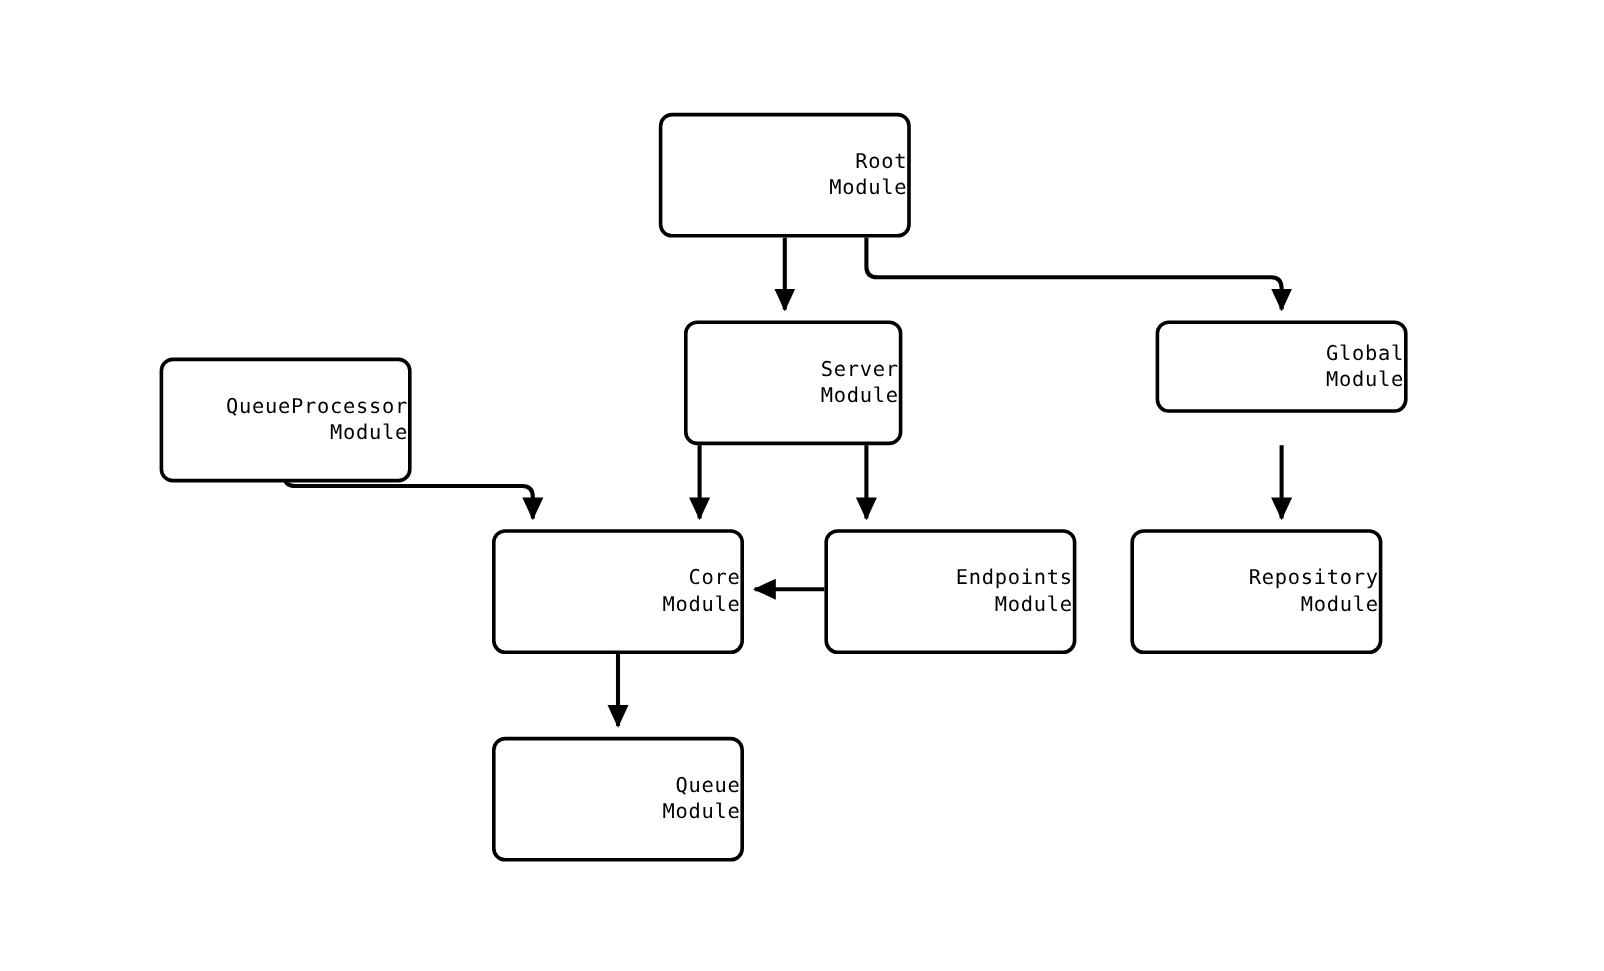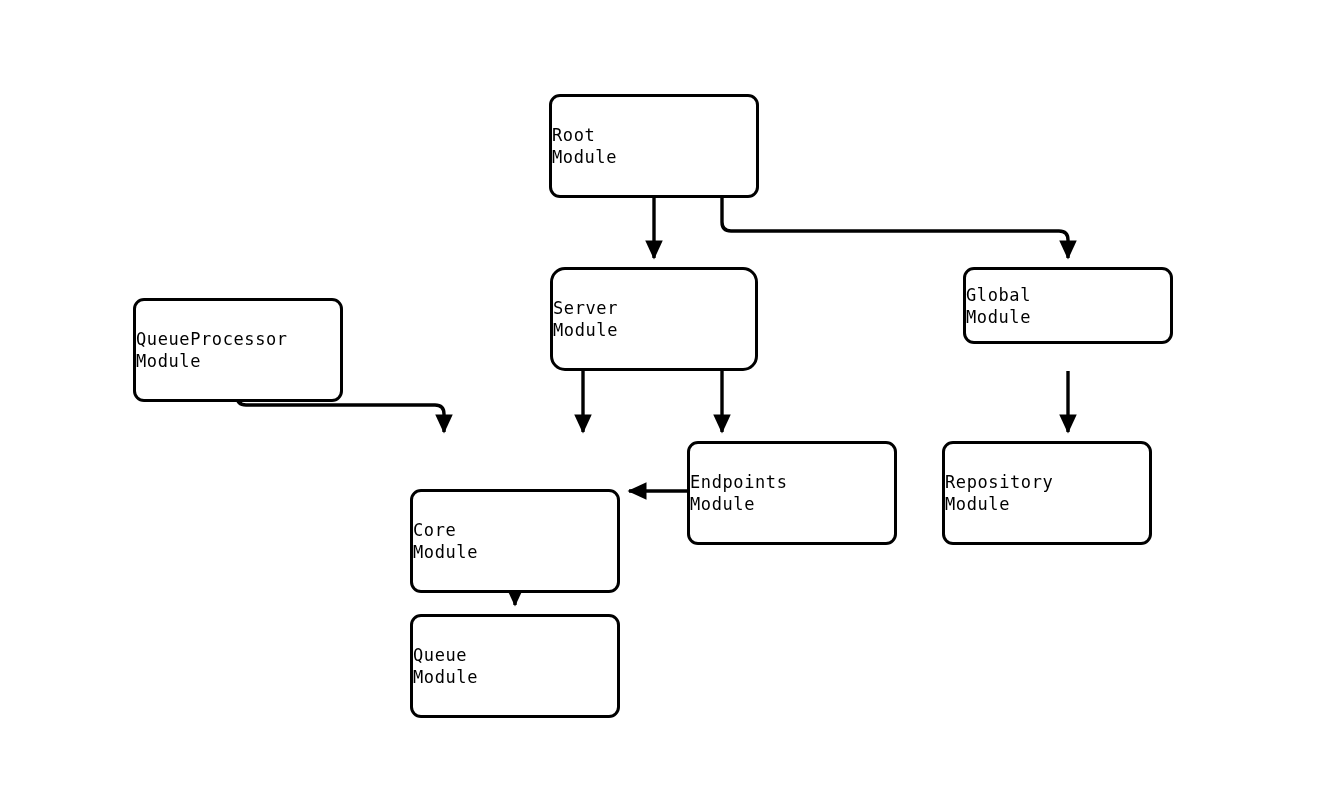--- a/index.html
+++ b/index.html
@@ -28,21 +28,21 @@
     height: 809px;
   }
   .node {
     position: absolute;
     box-sizing: border-box;
     background: #ffffff;
     border: 3px solid #000000;
     border-radius: 11px;
     display: flex;
     flex-direction: column;
-    align-items: flex-start;
+    align-items: flex-end;
     justify-content: center;
     z-index: 2;
   }
   .node-line {
     font-family: "DejaVu Sans Mono", "Liberation Mono", monospace;
     font-size: 17px;
     line-height: 22px;
     color: #000000;
     letter-spacing: 0.6px;
     white-space: pre;
@@ -74,29 +74,29 @@
 
   <div id="nodes-group">
       <div class="node" style="left: 549px; top: 94px; width: 210px; height: 104px; background: rgb(255, 255, 255); border-color: rgb(0, 0, 0);">
         <div class="node-line">Root</div>
         <div class="node-line">Module</div>
       </div>
       <div class="node" style="left: 133px; top: 267px; width: 210px; height: 104px; background: rgb(255, 255, 255); border-color: rgb(0, 0, 0); margin-top: 31px;">
         <div class="node-line">QueueProcessor</div>
         <div class="node-line">Module</div>
       </div>
-      <div class="node" style="left: 550px; top: 267px; width: 208px; height: 104px; background: rgb(255, 255, 255); border-color: rgb(0, 0, 0); border-radius: 15px;">
+      <div class="node" style="left: 570px; top: 267px; width: 182px; height: 104px; background: rgb(255, 255, 255); border-color: rgb(0, 0, 0);">
         <div class="node-line">Server</div>
         <div class="node-line">Module</div>
       </div>
       <div class="node" style="left: 963px; top: 267px; width: 210px; height: 77px; background: rgb(255, 255, 255); border-color: rgb(0, 0, 0);">
         <div class="node-line">Global</div>
         <div class="node-line">Module</div>
       </div>
-      <div class="node" style="left: 410px; top: 441px; width: 210px; height: 104px; background: rgb(255, 255, 255); border-color: rgb(0, 0, 0); margin-top: 48px;">
+      <div class="node" style="left: 410px; top: 441px; width: 210px; height: 104px; background: rgb(255, 255, 255); border-color: rgb(0, 0, 0);">
         <div class="node-line">Core</div>
         <div class="node-line">Module</div>
       </div>
       <div class="node" style="left: 687px; top: 441px; width: 210px; height: 104px; background: rgb(255, 255, 255); border-color: rgb(0, 0, 0);">
         <div class="node-line">Endpoints</div>
         <div class="node-line">Module</div>
       </div>
       <div class="node" style="left: 942px; top: 441px; width: 210px; height: 104px; background: rgb(255, 255, 255); border-color: rgb(0, 0, 0);">
         <div class="node-line">Repository</div>
         <div class="node-line">Module</div>

